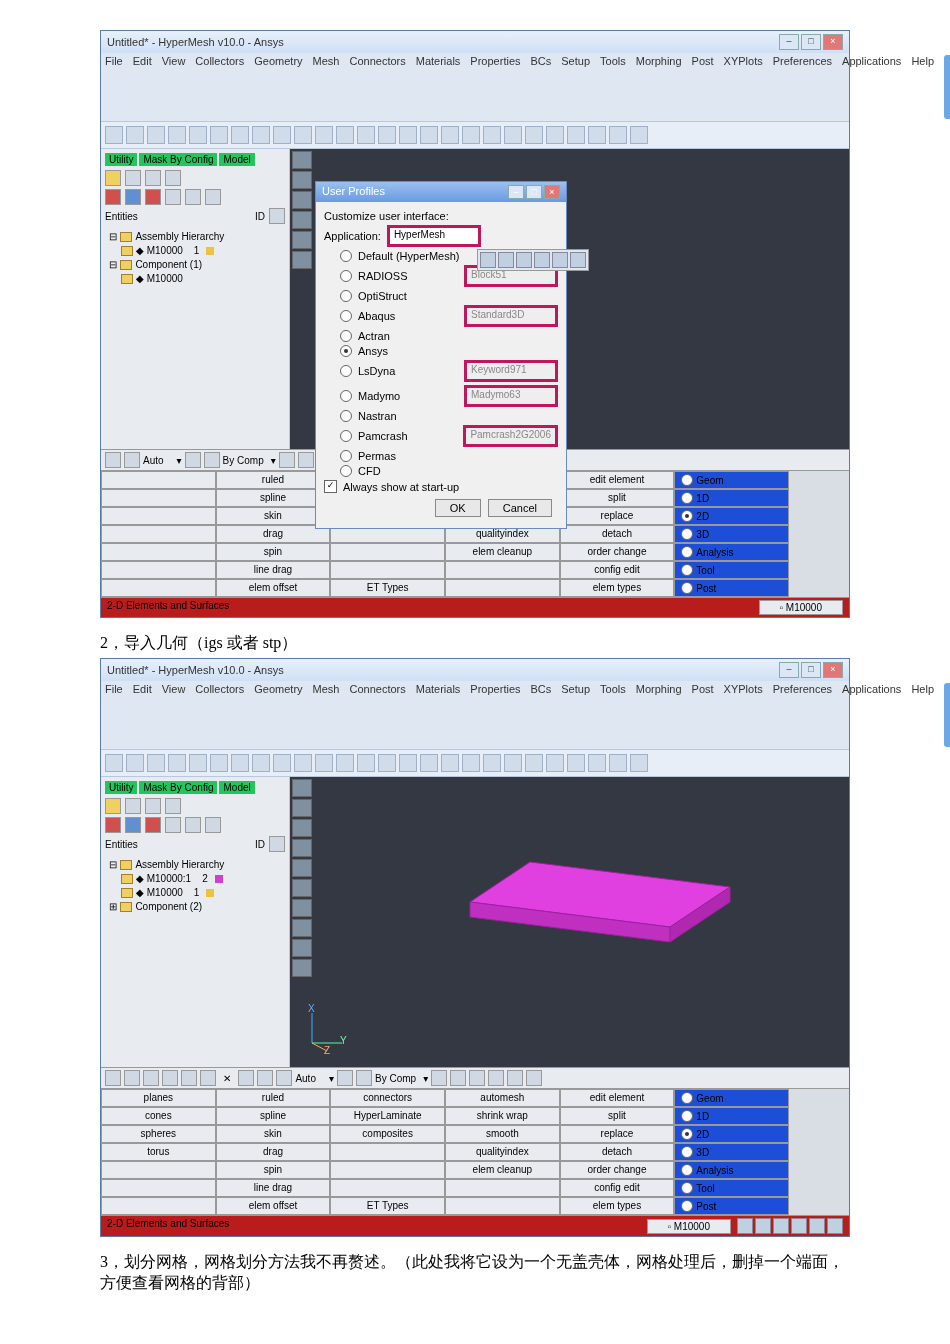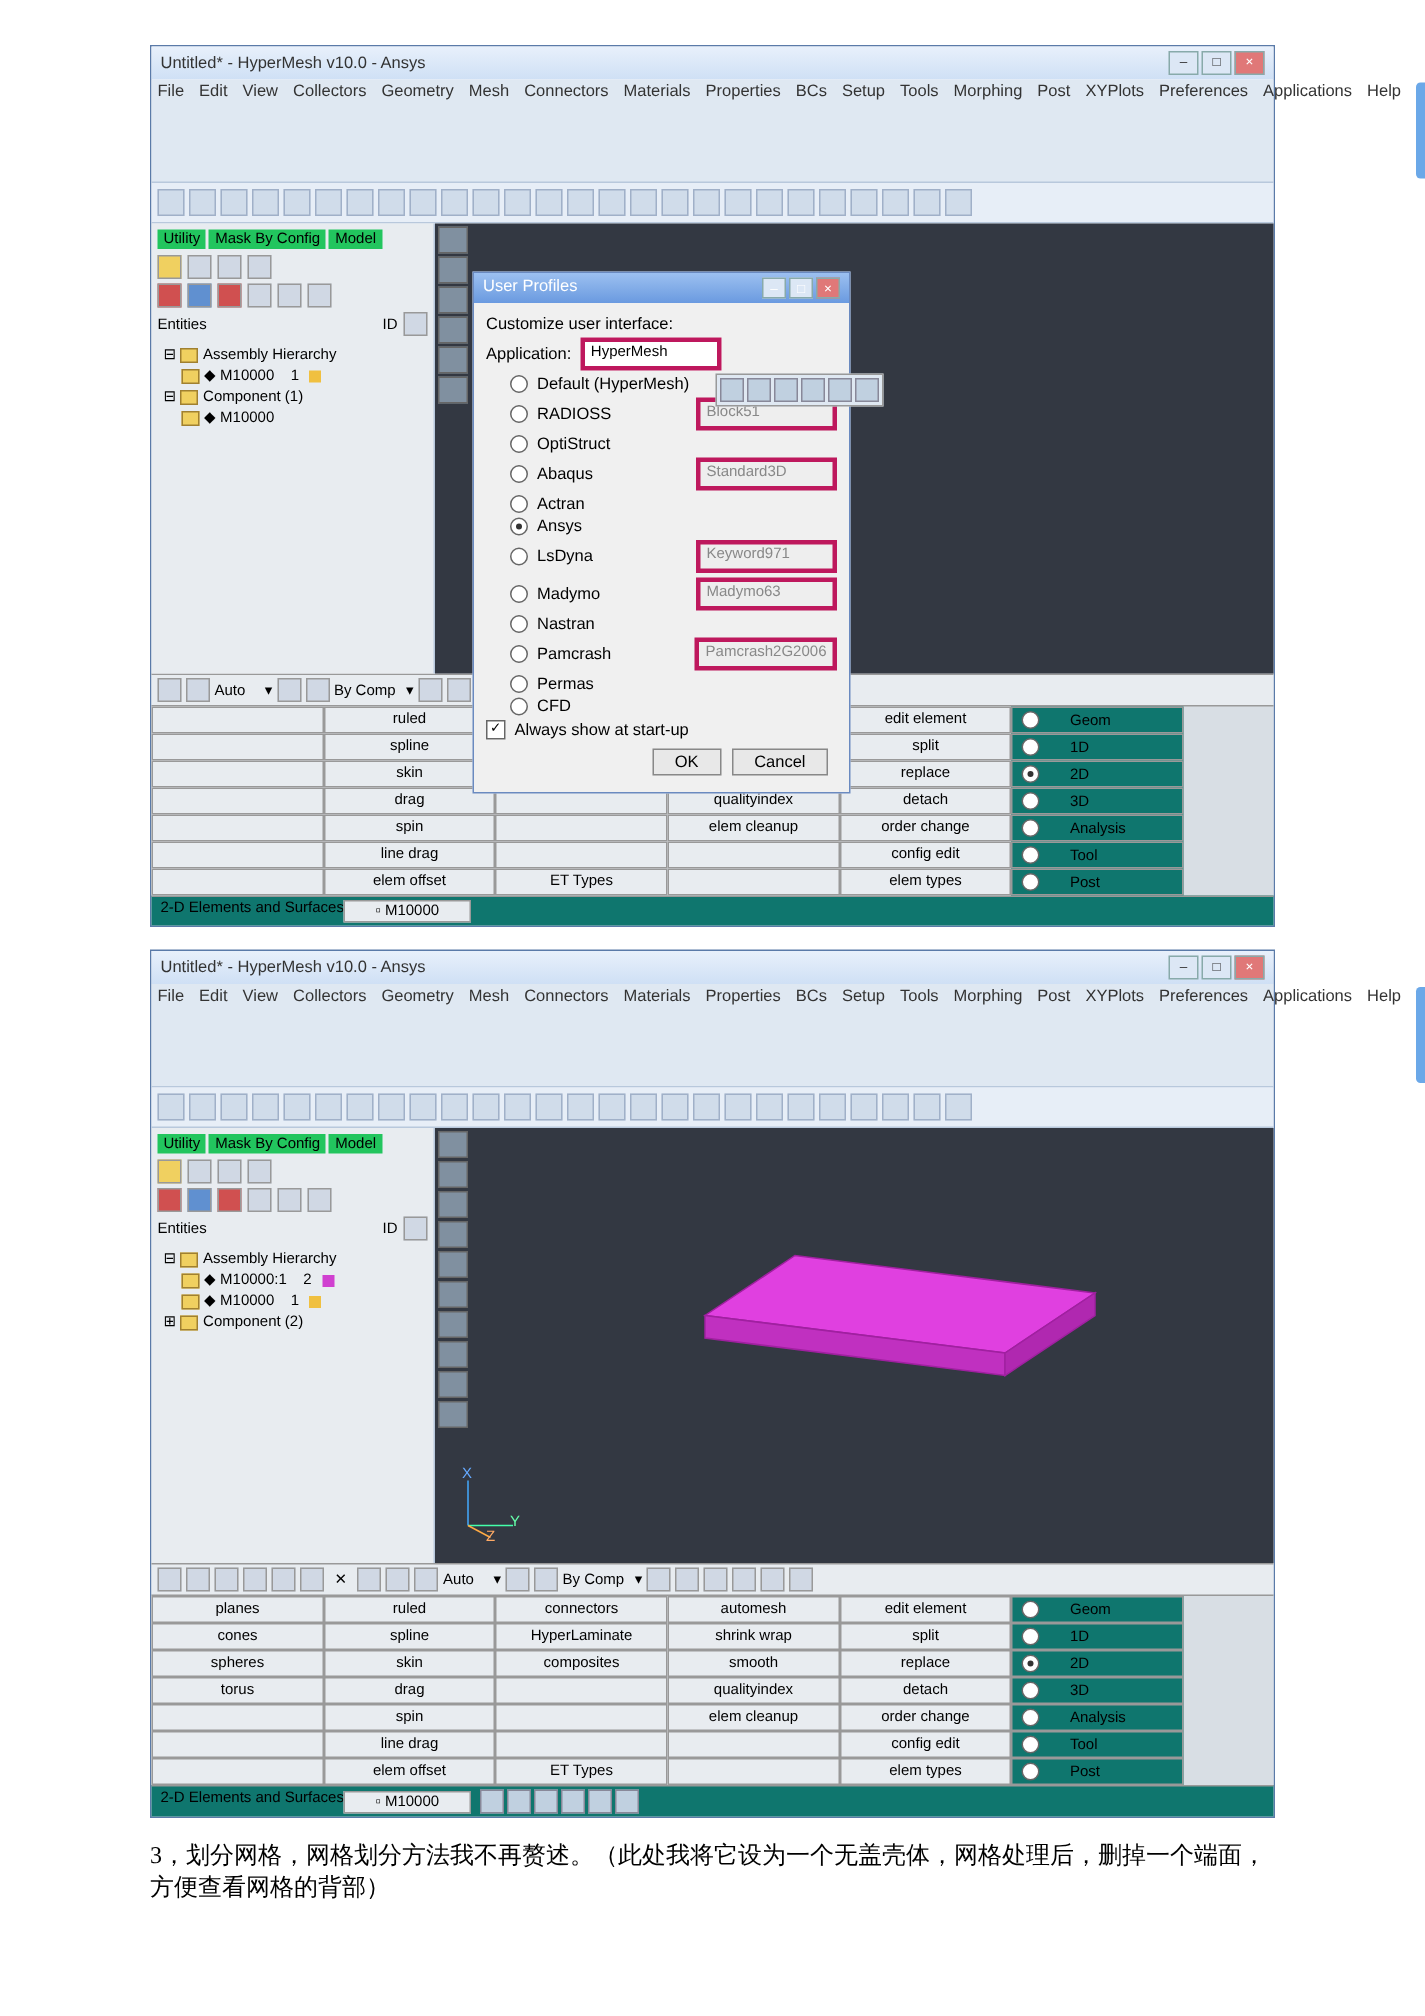--- a/index.html
+++ b/index.html
@@ -47,22 +47,22 @@
 .rad.on::after{content:"";display:block;width:4px;height:4px;background:#333;border-radius:50%;margin:3px}
 .dlg-btns{text-align:right;padding:6px}
 .dlg-btn{padding:2px 14px;background:#e8e8e8;border:1px solid #888;font-size:11px;margin-left:4px}
 .floatbar{position:absolute;right:260px;top:100px;display:flex;gap:2px;background:#dfe8f2;padding:2px;border:1px solid #999}
 .fbtn{width:14px;height:14px;background:#c0d0e0;border:1px solid #889}
 .panel-tb{background:#e8ecf0;padding:2px 4px;display:flex;gap:3px;align-items:center;font-size:10px;border-top:1px solid #999}
 .ptbtn{width:14px;height:14px;background:#d0d8e4;border:1px solid #999}
 .panel{background:#d8dee4;border-top:1px solid #999}
 .panel-grid{display:grid;grid-template-columns:1fr 1fr 1fr 1fr 1fr 1fr 60px;font-size:10px}
 .panel-grid>div{border:1px solid #999;padding:2px 6px;background:#e8ecf0;text-align:center;white-space:nowrap}
-.panel-grid .rcol{text-align:left;display:flex;align-items:center;gap:20px;background:#0f766e}
-.status{background:#0f766e;padding:2px 6px;font-size:10px;display:flex;border-top:1px solid #999}
+.panel-grid .rcol{text-align:left;display:flex;align-items:center;gap:3px;background:#1d4ed8}
+.status{background:#b91c1c;padding:2px 6px;font-size:10px;display:flex;justify-content:space-between;border-top:1px solid #999}
 .statbox{border:1px solid #999;padding:1px 20px;background:#e8ecf0}
 
 .body2{display:flex;height:290px}
 .main2{flex:1;background:#333842;position:relative}
 .geom{position:absolute;left:160px;top:55px;width:300px;height:120px}
 .geom svg{width:100%;height:100%}
 .axes{position:absolute;left:12px;bottom:12px;font-size:10px;color:#8cf}
 .status2-extra{display:flex;gap:2px}
 </style>
 </head>
@@ -372,20 +372,21 @@
           <div style="background: transparent; border: none;"></div>
         </div>
     </div>
 
     <div class="status">
       <span>2-D Elements and Surfaces</span>
       <span class="statbox">▫ <span>M10000</span></span>
     </div>
   </div>
 
+  <div class="step">2，导入几何（igs 或者 stp）</div>
 
   <div class="win">
     <div class="titlebar">
       <span>Untitled* - HyperMesh v10.0 - Ansys</span>
       <div class="winbtns">
           <span class="wb">–</span>
           <span class="wb">□</span>
           <span class="wb close">×</span>
         </div>
     </div>

